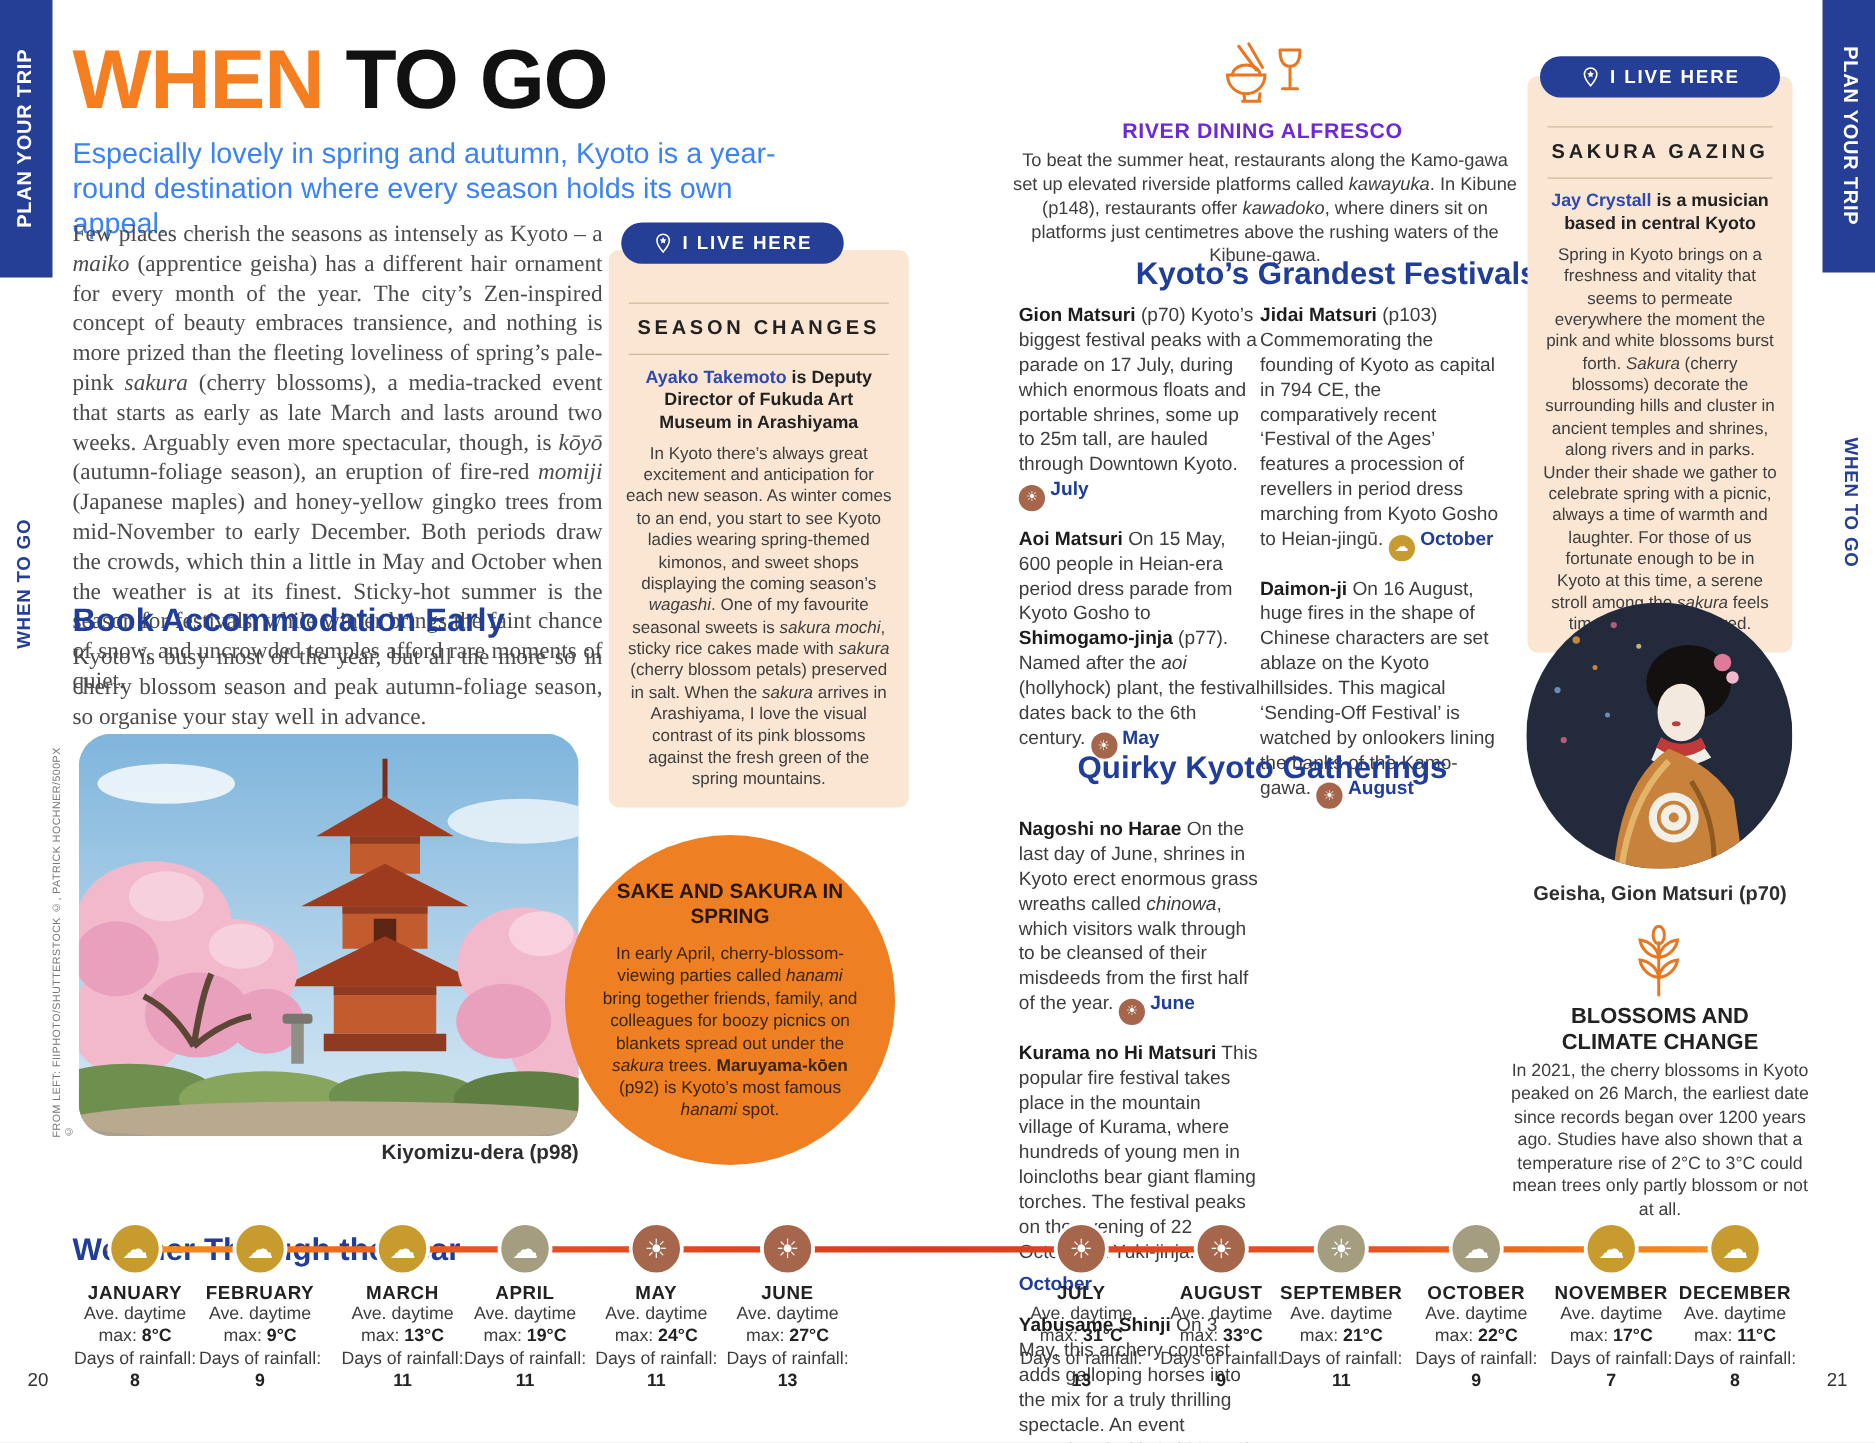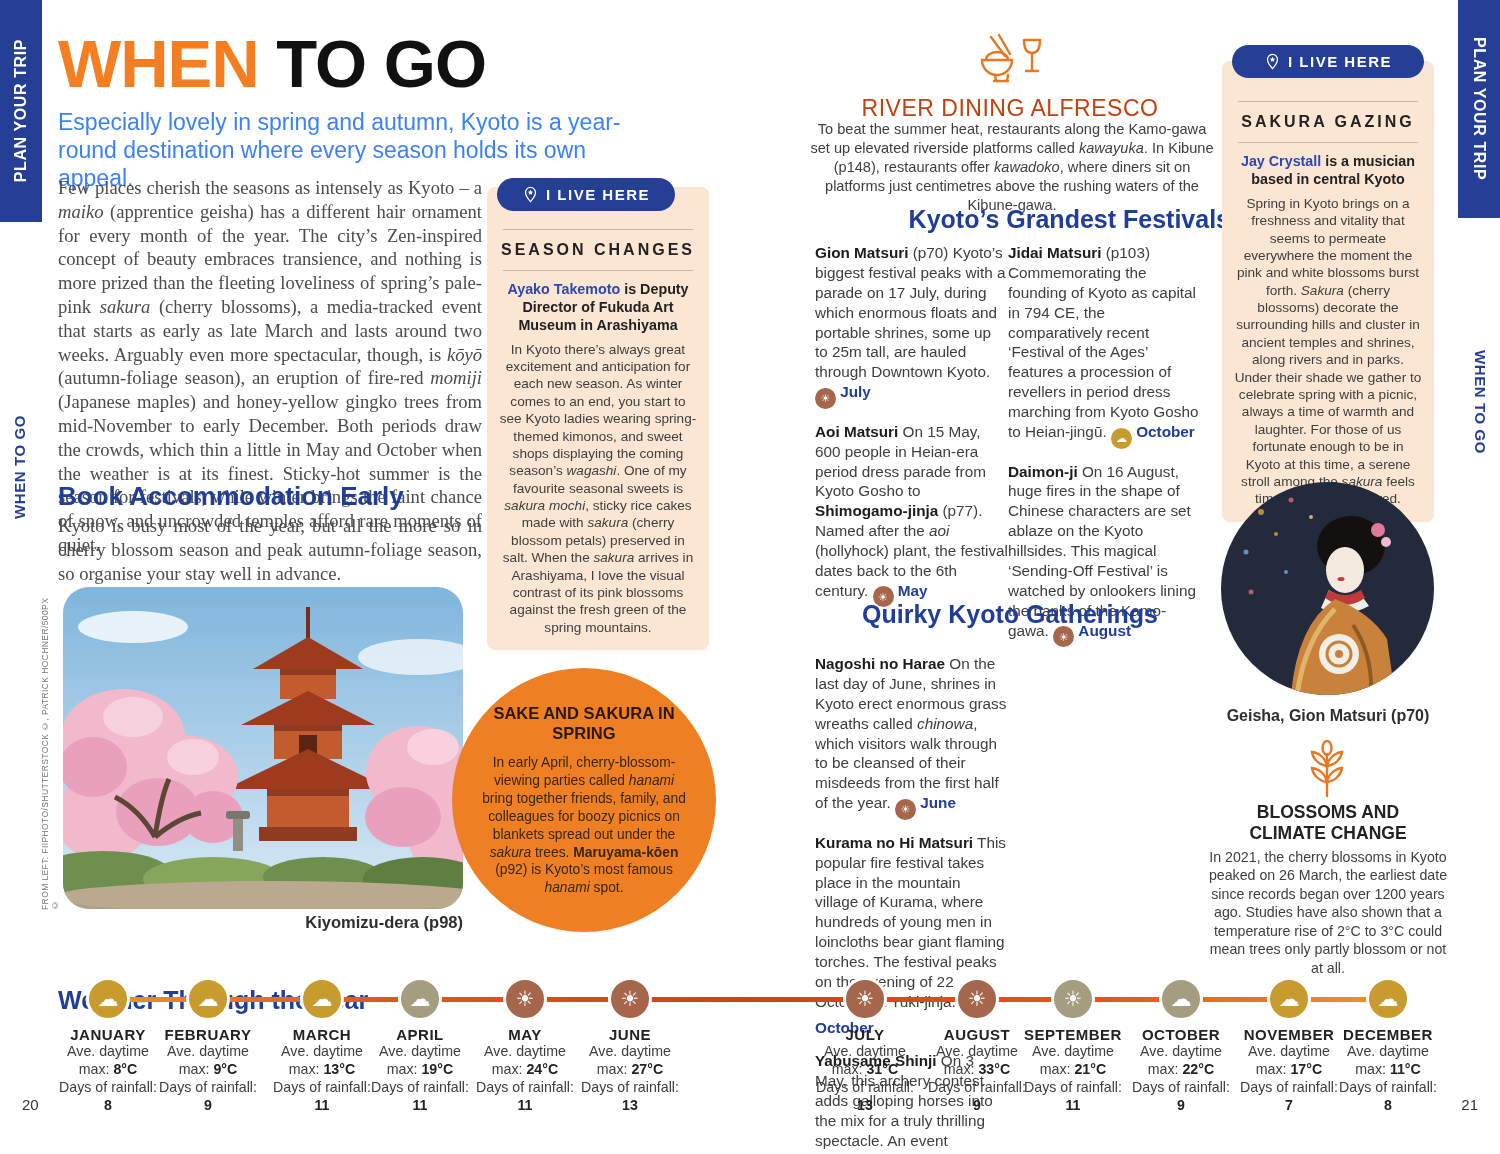--- a/index.html
+++ b/index.html
@@ -35,32 +35,32 @@
   .credit { position:absolute; left:40px; top:588px; height:322px; display:flex; align-items:center; font-size:8.5px; color:#777; letter-spacing:.4px; }
   
   .badge { position:absolute; height:33px; background:#253E96; border-radius:17px; display:flex; align-items:center; justify-content:center; gap:7px; z-index:5; }
   .badge span { color:#fff; font-weight:bold; font-size:15px; letter-spacing:1.5px; }
   .peach { position:absolute; background:#FAE6D2; border-radius:8px; text-align:center; }
   .peach hr { border:none; border-top:1px solid #cdb79c; margin:0 16px; }
   .peach .sec-h { font-size:16px; font-weight:bold; letter-spacing:3px; color:#222; margin:11px 0; }
   .peach .attr { font-size:14.3px; font-weight:bold; color:#222; line-height:1.25; margin:10px 14px 6px; }
   .peach .attr .nm { color:#2c49b0; }
   .peach .body { font-size:13.6px; line-height:1.28; color:#3e3e3e; margin:0 12px 14px; }
-  .box-left  { left:487px; top:187px; width:222px; padding-top:42px; }
+  .box-left  { left:487px; top:200px; width:240px; padding-top:42px; }
   .badge-left{ left:497px; top:178px; width:178px; }
   .box-right { left:1222px; top:61px; width:212px; padding-top:40px; }
   .badge-right{ left:1232px; top:45px; width:192px; }
   
   .sake { position:absolute; left:452px; top:668px; width:264px; height:264px; border-radius:50%; background:#EE8023;
           display:flex; flex-direction:column; align-items:center; justify-content:center; text-align:center; padding:0 26px; z-index:4; }
   .sake .h { font-size:16.5px; font-weight:bold; color:#2b1703; line-height:1.25; margin-bottom:10px; }
   .sake .b { font-size:13.8px; color:#3a2508; line-height:1.3; }
   
   .river-icon { position:absolute; left:974px; top:33px; }
-  .river-h { position:absolute; left:790px; top:95px; width:440px; text-align:center; font-weight:normal; font-size:23px; letter-spacing:.5px; color:#c2410c; }
+  .river-h { position:absolute; left:790px; top:95px; width:440px; text-align:center; font-weight:bold; font-size:17px; letter-spacing:.5px; color:#6d28d9; }
   .river-b { position:absolute; left:806px; top:120px; width:412px; text-align:center; font-size:14.6px; line-height:1.3; color:#3e3e3e; }
   .fest-h  { position:absolute; left:790px; top:205px; width:440px; text-align:right; font-size:25px; }
   .cols { position:absolute; left:815px; width:402px; display:flex; }
   .cols.f1 { top:243px; }
   .quirk-h { position:absolute; left:790px; top:600px; width:440px; text-align:center; font-size:25px; }
   .cols.f2 { top:654px;flex-direction:column; }
   .col { width:193px; }
   .entry { font-size:15.3px; line-height:1.3; color:#3d3d3d; margin-bottom:13px; }
   .entry b { color:#1c1c1c; }
   .mword { font-weight:bold; color:#1F3D99; }

